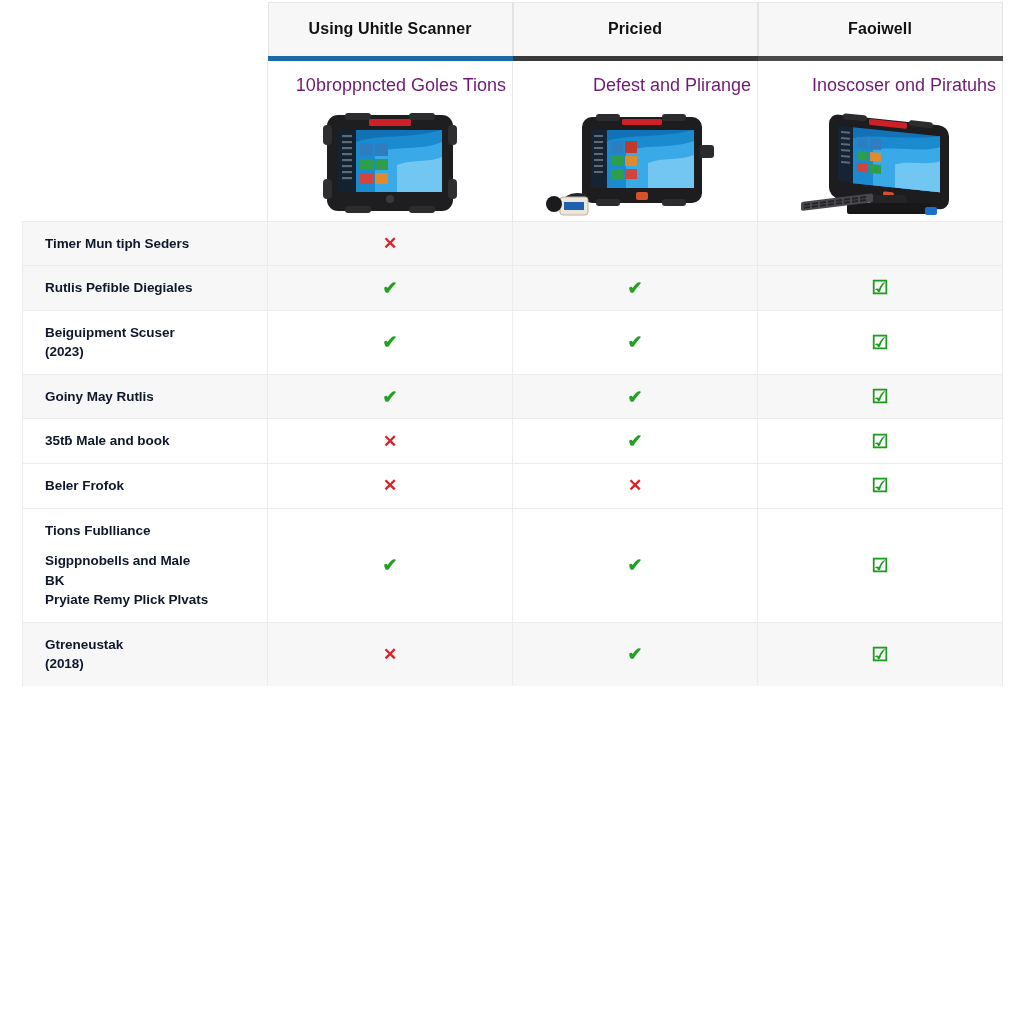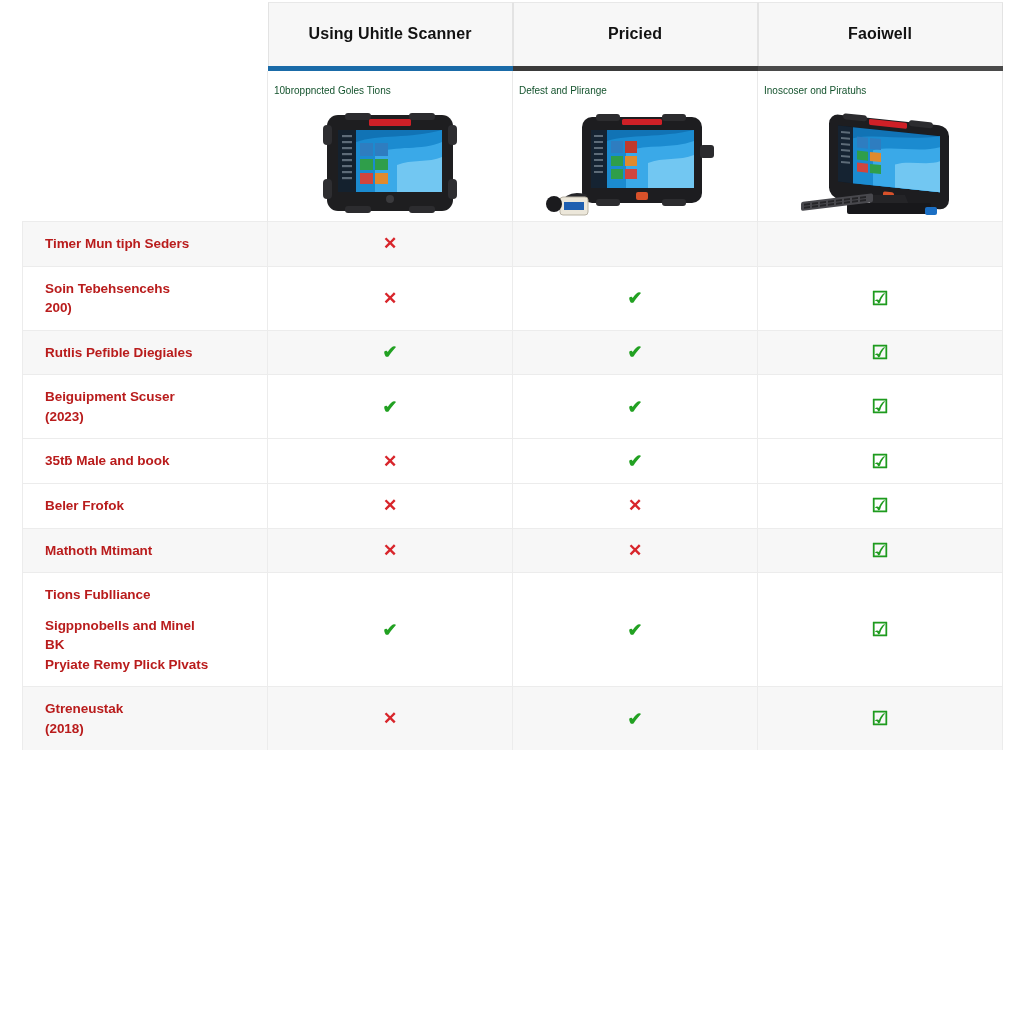--- a/index.html
+++ b/index.html
@@ -48,21 +48,21 @@
   th.corner {
     background: #ffffff;
     border: none;
   }
 
   .hd-cell {
     background: #f7f7f7;
     border-left: 1px solid #e3e3e3;
     border-right: 1px solid #e3e3e3;
     border-top: 1px solid #e8e8e8;
-    height: 64px;
+    height: 54px;
     display: flex;
     align-items: center;
     justify-content: center;
     box-sizing: border-box;
   }
   .hd-title {
     font-size: 16px;
     font-weight: bold;
     color: #121212;
     letter-spacing: .1px;
@@ -75,24 +75,24 @@
     display: block;
   }
 
   .sub-wrap {
     border-left: 1px solid #e9e9e9;
     border-right: 1px solid #e9e9e9;
     background: #ffffff;
     box-sizing: border-box;
   }
   .hd-sub {
-    font-size: 10px;
+    font-size: 18px;
     font-weight: 400;
-    color: #14532d;
-    text-align: left;
+    color: #701a75;
+    text-align: right;
     padding: 14px 6px 8px;
     line-height: 1.2;
   }
 
   
   .prod-art {
     height: 116px;
     display: flex;
     align-items: center;
     justify-content: center;
@@ -111,21 +111,21 @@
   tbody tr td:last-child { border-right: 1px solid #ececec; }
 
   tbody tr.alt td { background: #f7f7f7; }
   tbody tr td { background: #ffffff; }
   tbody tr.alt td { background: #f7f7f7; }
 
   td.feat {
     padding: 12px 14px 12px 22px;
     font-size: 13.5px;
     font-weight: bold;
-    color: #b91c1c;
+    color: #0f172a;
     line-height: 1.45;
     letter-spacing: -.05px;
   }
   td.mark {
     text-align: center;
     height: 44px;
   }
 
   .mk {
     display: inline-block;
@@ -320,75 +320,66 @@
 
     <tbody id="tbody">
         <tr class="alt">
           <td class="feat">
             <span class="ln">Timer Mun tiph Seders</span>
           </td>
           <td class="mark"><span class="mk mk-no" style="color: rgb(216, 37, 43);">✕</span></td>
           <td class="mark"><span class="mk mk-none"></span></td>
           <td class="mark"><span class="mk mk-none"></span></td>
         </tr>
-        <tr>
-          <td class="feat">
-            <span class="ln">Soin Tebehsencehs</span>
-            <span class="ln">200)</span>
-          </td>
-          <td class="mark"><span class="mk mk-no" style="color: rgb(216, 37, 43);">✕</span></td>
-          <td class="mark"><span class="mk mk-yes" style="color: rgb(34, 161, 34);">✔</span></td>
-          <td class="mark"><span class="mk mk-box" style="color: rgb(30, 155, 30);">☑</span></td>
-        </tr>
         <tr class="alt">
           <td class="feat">
             <span class="ln">Rutlis Pefible Diegiales</span>
           </td>
           <td class="mark"><span class="mk mk-yes" style="color: rgb(34, 161, 34);">✔</span></td>
           <td class="mark"><span class="mk mk-yes" style="color: rgb(34, 161, 34);">✔</span></td>
           <td class="mark"><span class="mk mk-box" style="color: rgb(30, 155, 30);">☑</span></td>
         </tr>
         <tr>
           <td class="feat">
             <span class="ln">Beiguipment Scuser</span>
             <span class="ln">(2023)</span>
           </td>
           <td class="mark"><span class="mk mk-yes" style="color: rgb(34, 161, 34);">✔</span></td>
           <td class="mark"><span class="mk mk-yes" style="color: rgb(34, 161, 34);">✔</span></td>
           <td class="mark"><span class="mk mk-box" style="color: rgb(30, 155, 30);">☑</span></td>
         </tr>
+        <tr class="alt">
+          <td class="feat">
+            <span class="ln">Goiny May Rutlis</span>
+          </td>
+          <td class="mark"><span class="mk mk-yes" style="color: rgb(34, 161, 34);">✔</span></td>
+          <td class="mark"><span class="mk mk-yes" style="color: rgb(34, 161, 34);">✔</span></td>
+          <td class="mark"><span class="mk mk-box" style="color: rgb(30, 155, 30);">☑</span></td>
+        </tr>
         <tr>
           <td class="feat">
             <span class="ln">35tƃ Male and book</span>
           </td>
           <td class="mark"><span class="mk mk-no" style="color: rgb(216, 37, 43);">✕</span></td>
           <td class="mark"><span class="mk mk-yes" style="color: rgb(34, 161, 34);">✔</span></td>
           <td class="mark"><span class="mk mk-box" style="color: rgb(30, 155, 30);">☑</span></td>
         </tr>
         <tr>
           <td class="feat">
             <span class="ln">Beler Frofok</span>
-          </td>
-          <td class="mark"><span class="mk mk-no" style="color: rgb(216, 37, 43);">✕</span></td>
-          <td class="mark"><span class="mk mk-no" style="color: rgb(216, 37, 43);">✕</span></td>
-          <td class="mark"><span class="mk mk-box" style="color: rgb(30, 155, 30);">☑</span></td>
-        </tr>
-        <tr class="alt">
-          <td class="feat">
-            <span class="ln">Mathoth Mtimant</span>
           </td>
           <td class="mark"><span class="mk mk-no" style="color: rgb(216, 37, 43);">✕</span></td>
           <td class="mark"><span class="mk mk-no" style="color: rgb(216, 37, 43);">✕</span></td>
           <td class="mark"><span class="mk mk-box" style="color: rgb(30, 155, 30);">☑</span></td>
         </tr>
         <tr>
           <td class="feat">
             <span class="ln">Tions Fublliance</span>
             <span class="gap"></span>
-            <span class="ln">Sigppnobells and Minel</span>
+            <span class="ln">Sigppnobells and Male</span>
             <span class="ln">BK</span>
             <span class="ln">Pryiate Remy Plick Plvats</span>
           </td>
           <td class="mark"><span class="mk mk-yes" style="color: rgb(34, 161, 34);">✔</span></td>
           <td class="mark"><span class="mk mk-yes" style="color: rgb(34, 161, 34);">✔</span></td>
           <td class="mark"><span class="mk mk-box" style="color: rgb(30, 155, 30);">☑</span></td>
         </tr>
         <tr class="alt">
           <td class="feat">
             <span class="ln">Gtreneustak</span>

